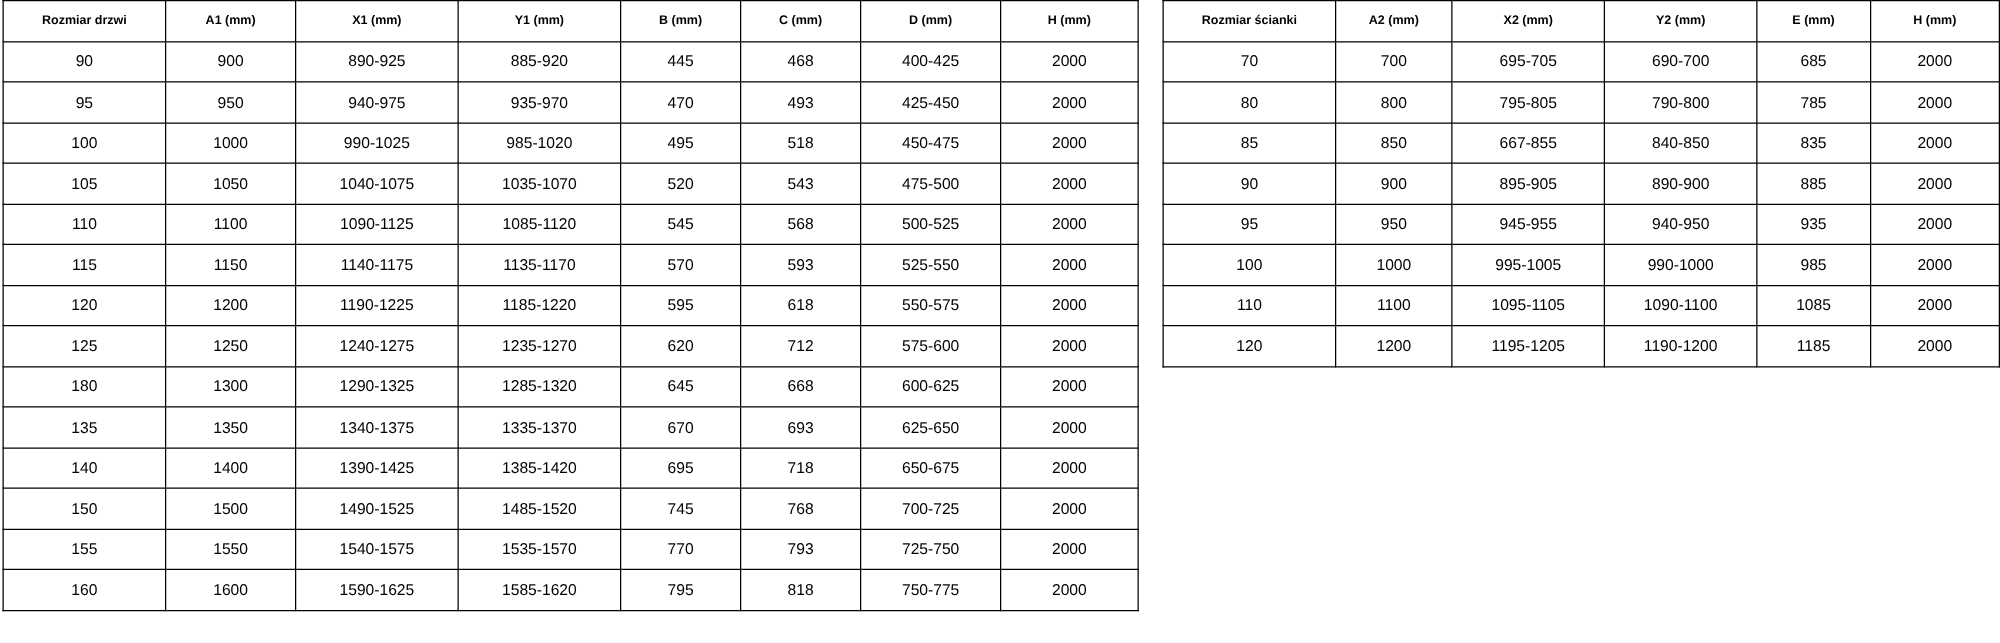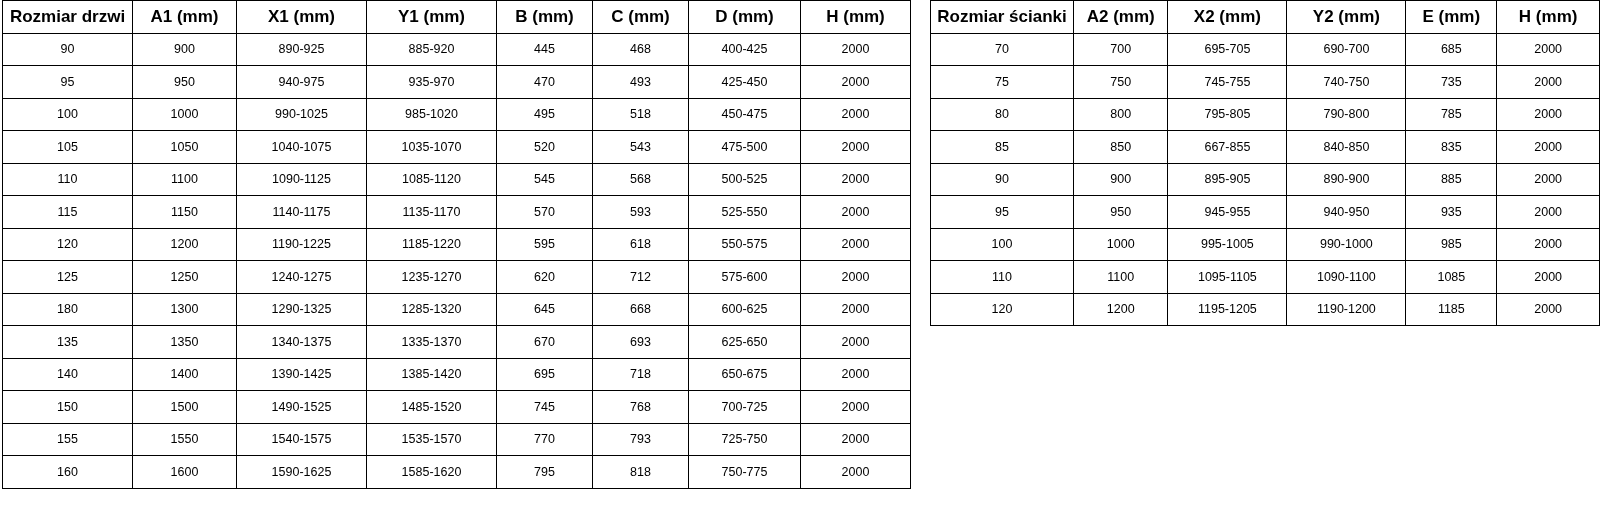--- a/index.html
+++ b/index.html
@@ -35,21 +35,21 @@
     border: 1px solid #000000;
     text-align: center;
     vertical-align: middle;
     font-size: 12.5px;
     height: 31.5px;
     padding: 0 4px;
     white-space: nowrap;
   }
   table.spec th {
     font-weight: bold;
-    font-size: 17px;
+    font-size: 10px;
   }
   table.spec td {
     font-weight: normal;
   }
 
   
   #door-table col.c0 { width: 130px; }
   #door-table col.c1 { width: 104px; }
   #door-table col.c2 { width: 130px; }
   #door-table col.c3 { width: 130px; }
@@ -263,28 +263,20 @@
       <tbody>
           <tr>
             <td>70</td>
             <td>700</td>
             <td>695-705</td>
             <td>690-700</td>
             <td>685</td>
             <td>2000</td>
           </tr>
           <tr>
-            <td>75</td>
-            <td>750</td>
-            <td>745-755</td>
-            <td>740-750</td>
-            <td>735</td>
-            <td>2000</td>
-          </tr>
-          <tr>
             <td>80</td>
             <td>800</td>
             <td>795-805</td>
             <td>790-800</td>
             <td>785</td>
             <td>2000</td>
           </tr>
           <tr>
             <td>85</td>
             <td>850</td>

